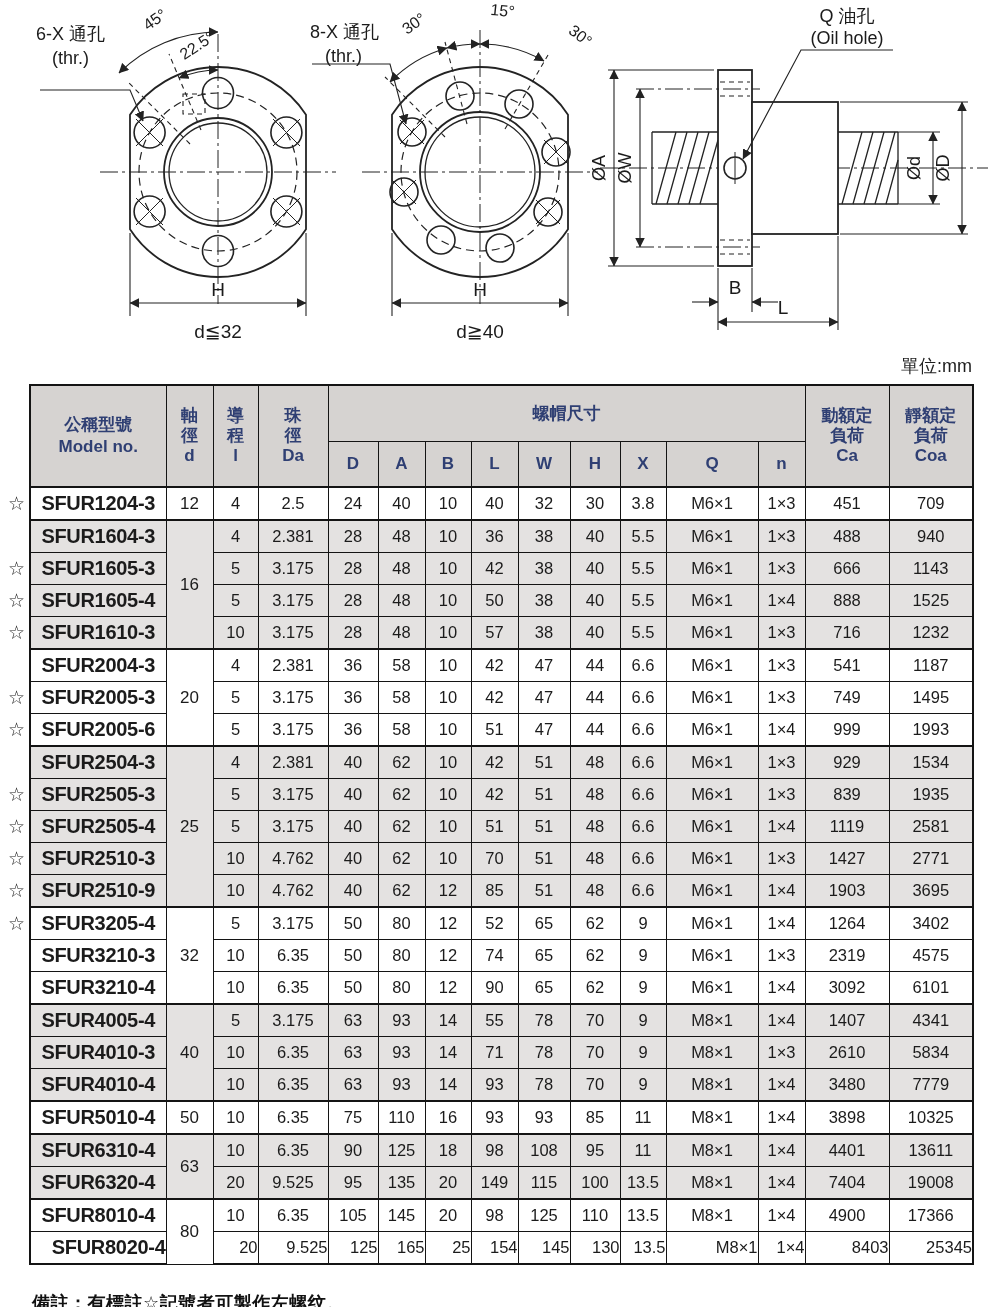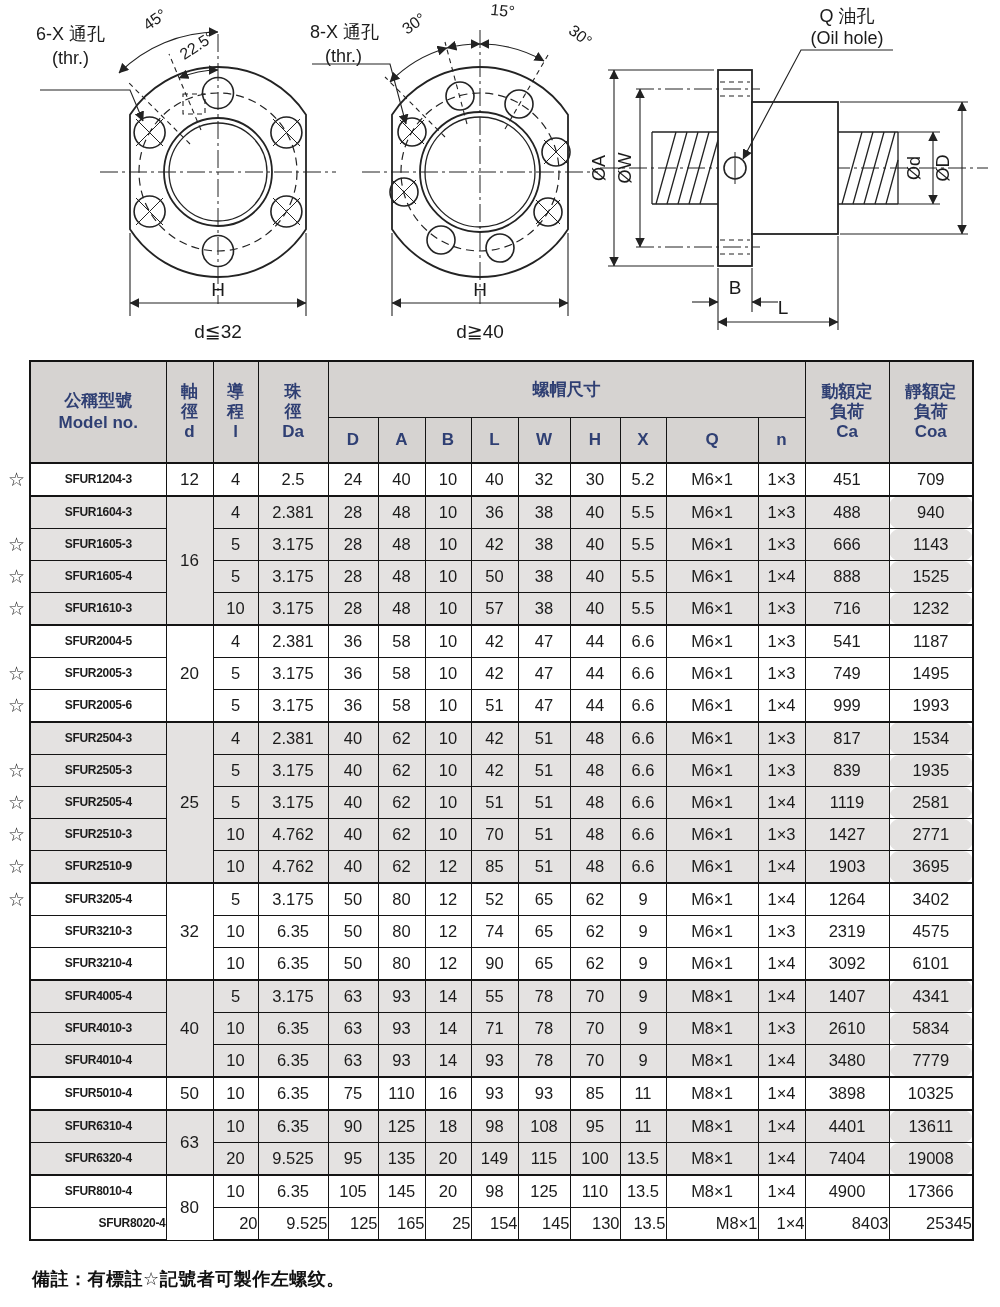--- a/index.html
+++ b/index.html
@@ -37,26 +37,26 @@
   thead tr.h2 th { height:46px; }
   thead tr.h1 th:not(.nut-group):not(.star-cell) { border-bottom-width:2px; }
   thead tr.h1 th:not(.star-cell) { border-top:2px solid #141414; }
   thead tr.h2 th { border-bottom:2px solid #141414; }
   .vstack span { display:block; line-height:20px; }
   .h2line span { display:block; line-height:22px; }
   .model-h, .model-cell { border-left:2px solid #141414 !important; }
   .coa-h { border-right:2px solid #141414 !important;margin-top:28px; }
   .star-cell { border:0 !important; background:#ffffff !important; font-size:19px; color:#1c1c1c; }
   tbody td { height:31px; line-height:31px; font-size:16.5px; font-weight:500; background:#ffffff; color:#1b1b1b; }
-  tbody td.model-cell { font-size:12px; font-weight:700; letter-spacing:-0.3px; }
+  tbody td.model-cell { font-size:20px; font-weight:700; letter-spacing:-0.3px; }
   tbody td.d-cell { font-size:17px; font-weight:500; }
   tbody tr.shade td:not(.star-cell) { background:#e4e2e1; }
   tbody tr.group-start td:not(.star-cell) { border-top:2px solid #141414; }
   tbody tr:last-child td:not(.star-cell) { border-bottom:2px solid #141414;text-align:right; }
-  tbody td:last-child { border-right:2px solid #141414;border-radius:11px; }
+  tbody td:last-child { border-right:2px solid #141414; }
 
   
   .note { margin:26px 0 0 32px; font-size:18px; font-weight:600; color:#111; letter-spacing:0.5px; }
 </style>
 </head>
 <body>
 
 <div class="page">
 
   <svg class="drawings" width="1000" height="352" viewBox="0 0 1000 352">
@@ -180,20 +180,21 @@
       <path class="dim" d="M838,236 V330"></path>
       <path class="dim" d="M718,322 H838" marker-start="url(#arr)" marker-end="url(#arr)"></path>
       <text class="dletter" text-anchor="middle" x="783" y="314">L</text>
 
       <text class="dl" text-anchor="middle" x="847" y="22">Q 油孔</text>
       <text class="dl" text-anchor="middle" x="847" y="44">(Oil hole)</text>
       <path class="dim" d="M893,50 H801 L743,159" marker-end="url(#arr)"></path>
     </g>
   </svg>
 
+  <div class="unit-row">單位:mm</div>
 
   <table class="spec">
     <colgroup>
       <col style="width:26px">
         <col style="width:136px">
         <col style="width:47px">
         <col style="width:45px">
       <col style="width:70px">
         <col style="width:50px">
         <col style="width:47px">
@@ -259,21 +260,21 @@
           <td class="model-cell">SFUR1204-3</td>
           <td class="d-cell" rowspan="1">12</td>
           <td class="val-cell">4</td>
           <td class="val-cell">2.5</td>
           <td class="val-cell">24</td>
           <td class="val-cell">40</td>
           <td class="val-cell">10</td>
           <td class="val-cell">40</td>
           <td class="val-cell">32</td>
           <td class="val-cell">30</td>
-          <td class="val-cell">5.2</td>
+          <td class="val-cell">3.8</td>
           <td class="val-cell">M6×1</td>
           <td class="val-cell">1×3</td>
           <td class="val-cell">451</td>
           <td class="val-cell">709</td>
         </tr>
         <tr class="shade group-start">
           <td class="star-cell"></td>
           <td class="model-cell">SFUR1604-3</td>
           <td class="d-cell" rowspan="4">16</td>
           <td class="val-cell">4</td>
@@ -336,21 +337,21 @@
           <td class="val-cell">38</td>
           <td class="val-cell">40</td>
           <td class="val-cell">5.5</td>
           <td class="val-cell">M6×1</td>
           <td class="val-cell">1×3</td>
           <td class="val-cell">716</td>
           <td class="val-cell">1232</td>
         </tr>
         <tr class="group-start">
           <td class="star-cell"></td>
-          <td class="model-cell">SFUR2004-5</td>
+          <td class="model-cell">SFUR2004-3</td>
           <td class="d-cell" rowspan="3">20</td>
           <td class="val-cell">4</td>
           <td class="val-cell">2.381</td>
           <td class="val-cell">36</td>
           <td class="val-cell">58</td>
           <td class="val-cell">10</td>
           <td class="val-cell">42</td>
           <td class="val-cell">47</td>
           <td class="val-cell">44</td>
           <td class="val-cell">6.6</td>
@@ -401,21 +402,21 @@
           <td class="val-cell">2.381</td>
           <td class="val-cell">40</td>
           <td class="val-cell">62</td>
           <td class="val-cell">10</td>
           <td class="val-cell">42</td>
           <td class="val-cell">51</td>
           <td class="val-cell">48</td>
           <td class="val-cell">6.6</td>
           <td class="val-cell">M6×1</td>
           <td class="val-cell">1×3</td>
-          <td class="val-cell">817</td>
+          <td class="val-cell">929</td>
           <td class="val-cell">1534</td>
         </tr>
         <tr class="shade">
           <td class="star-cell">☆</td>
           <td class="model-cell">SFUR2505-3</td>
           <td class="val-cell">5</td>
           <td class="val-cell">3.175</td>
           <td class="val-cell">40</td>
           <td class="val-cell">62</td>
           <td class="val-cell">10</td>

